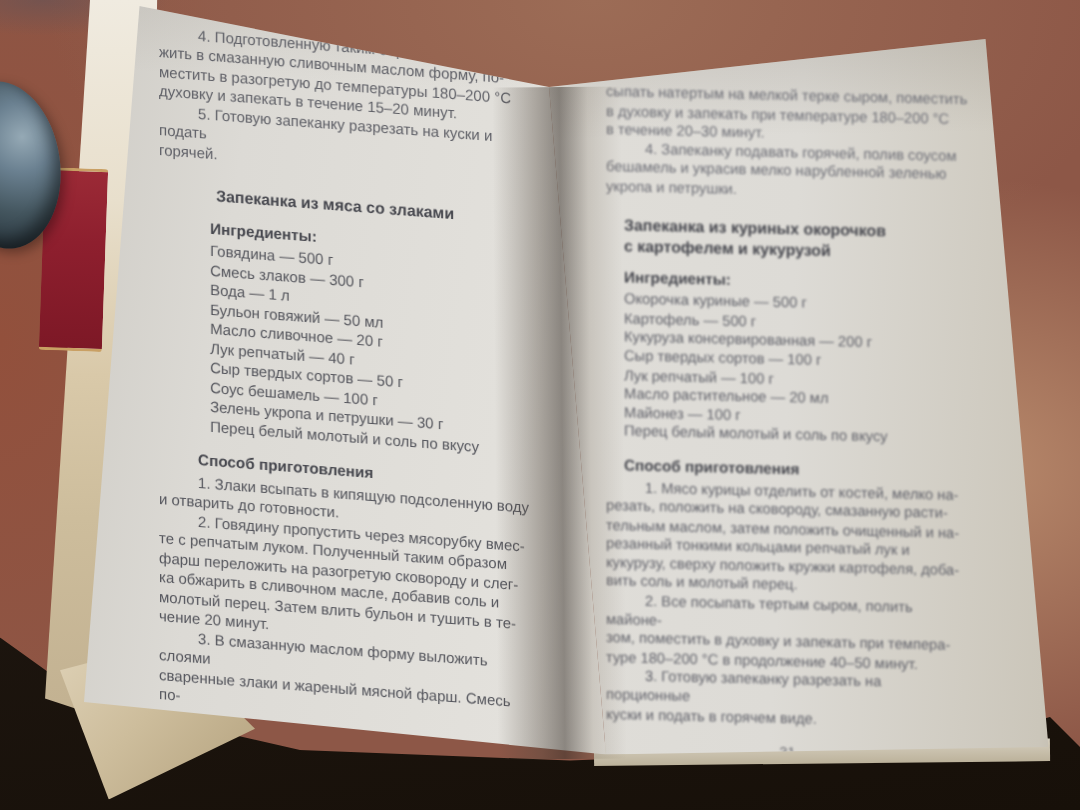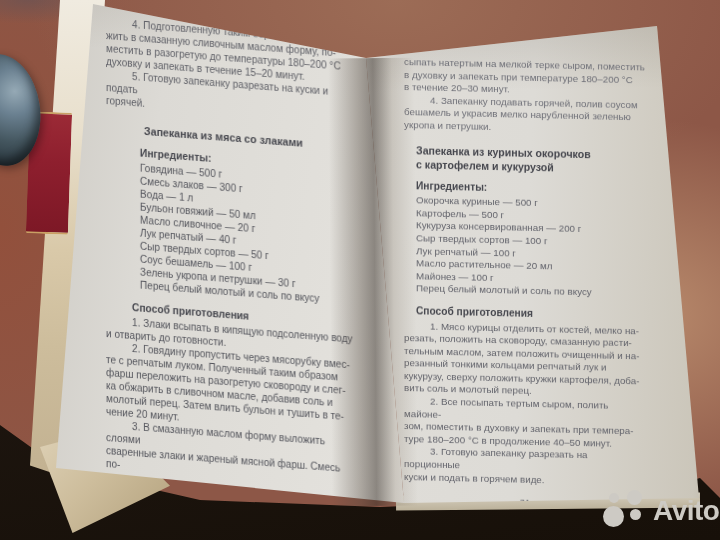--- a/index.html
+++ b/index.html
@@ -158,22 +158,13 @@
 зом, поместить в духовку и запекать при темпера-
 туре 180–200 °С в продолжение 40–50 минут.</p>
       <p class="para indent">3. Готовую запеканку разрезать на порционные
 куски и подать в горячем виде.</p>
       <div class="pagenum">31</div>
     </div>
   </div>
 
   <div class="gutter"></div>
 
-  <div class="watermark">
-    <span class="avlogo">
-      <i class="d1"></i>
-        <i class="d2"></i>
-        <i class="d3"></i>
-        <i class="d4"></i>
-    </span>
-    <span class="avword">Avito</span>
-  </div>
 </div>
 
 </body></html>

